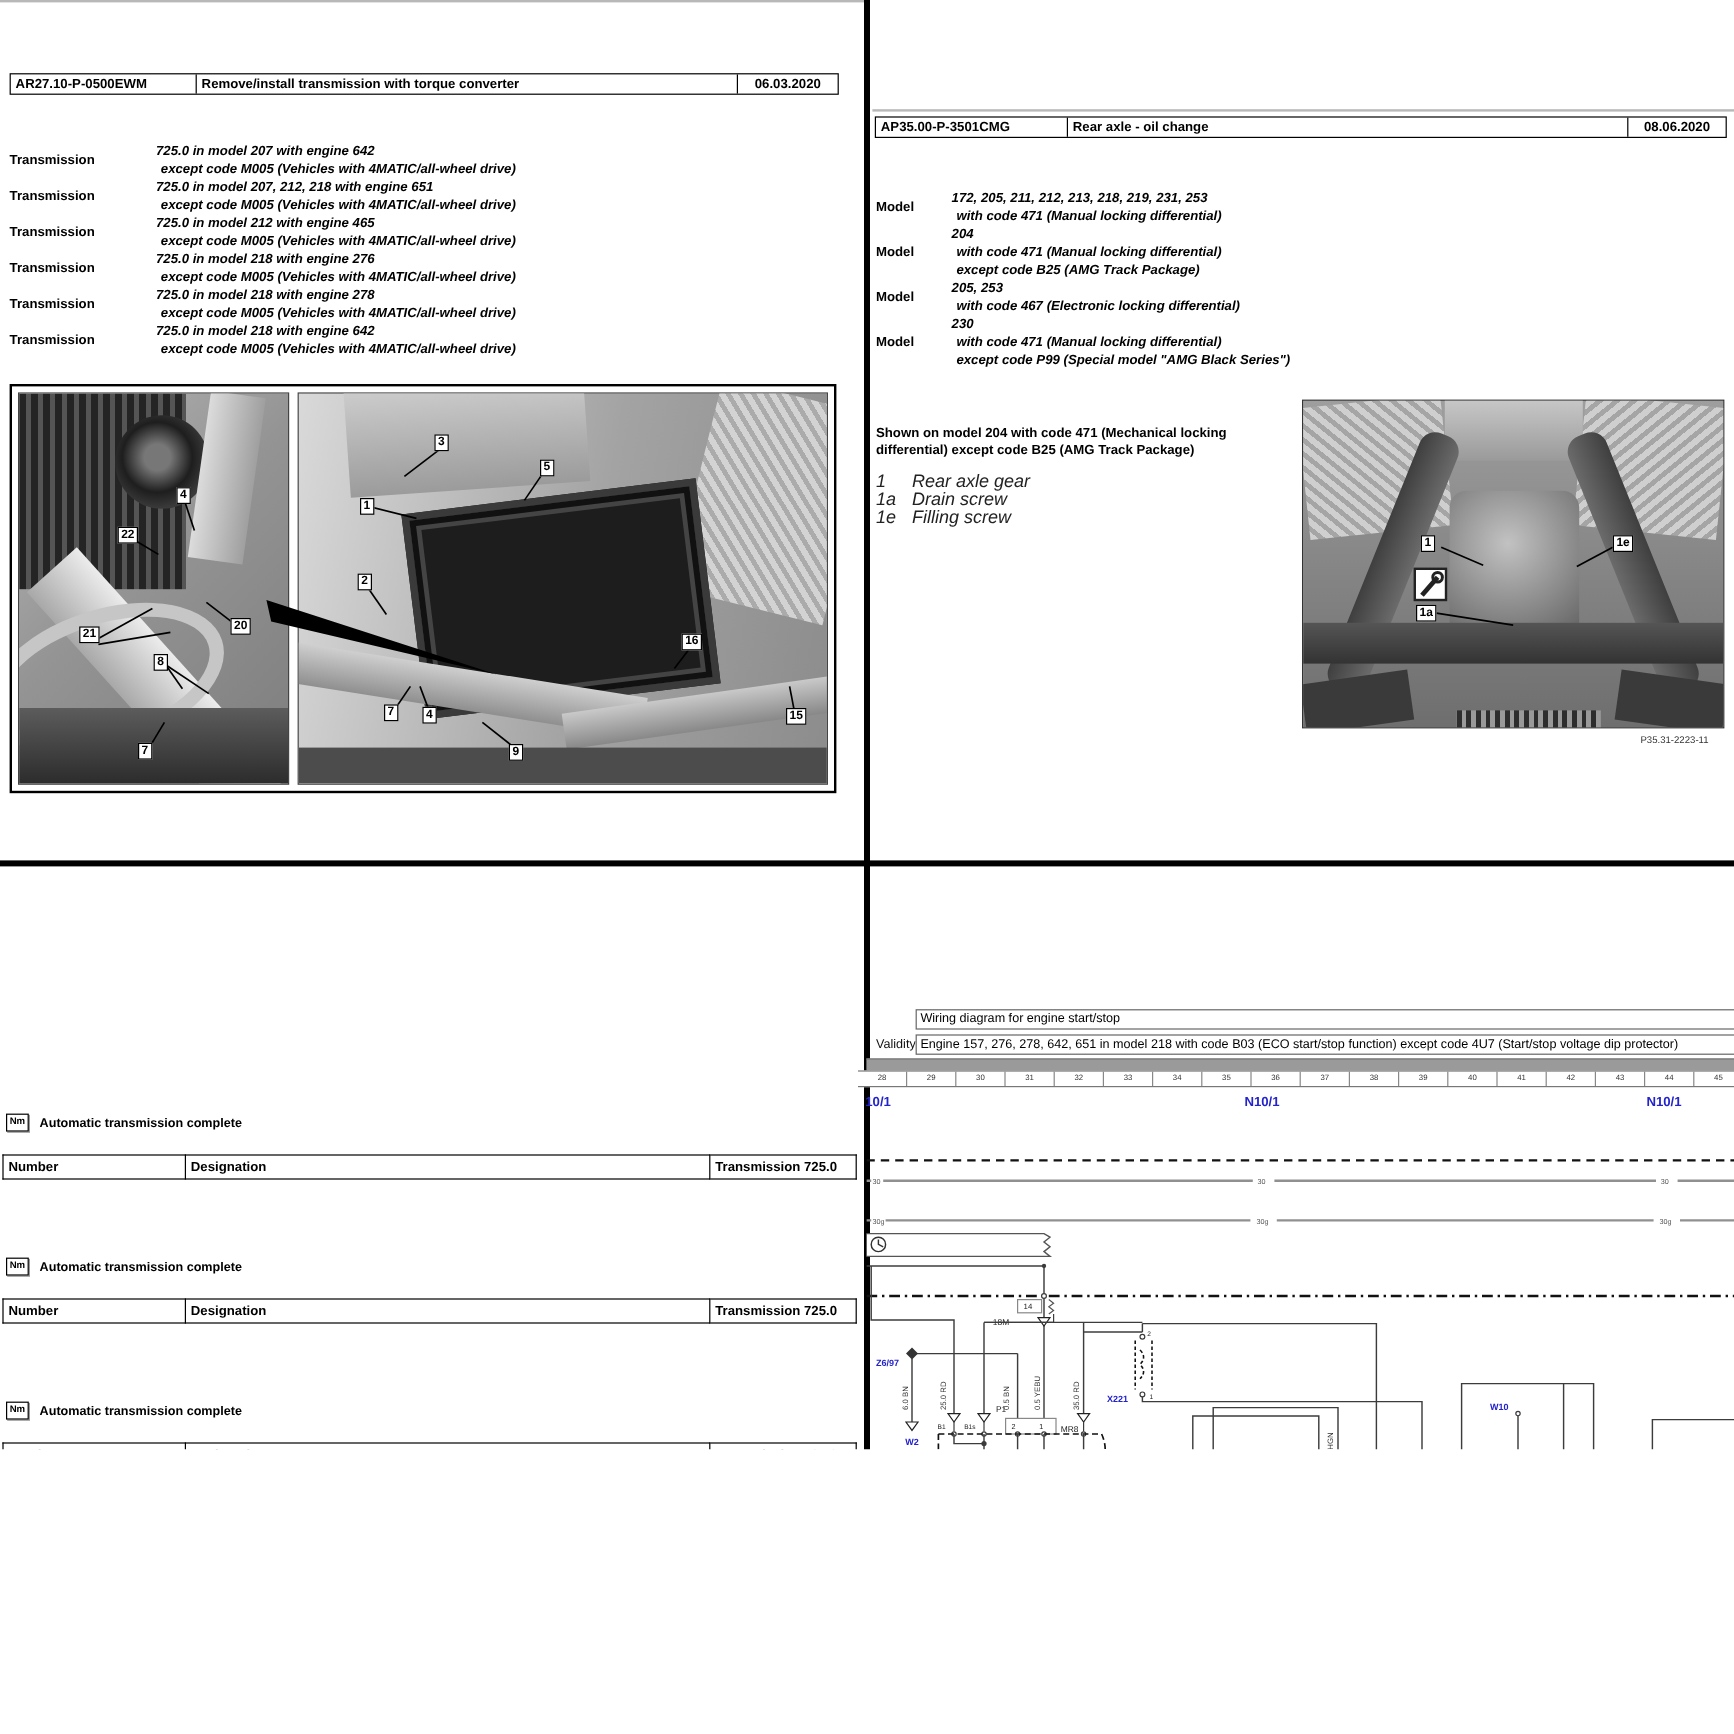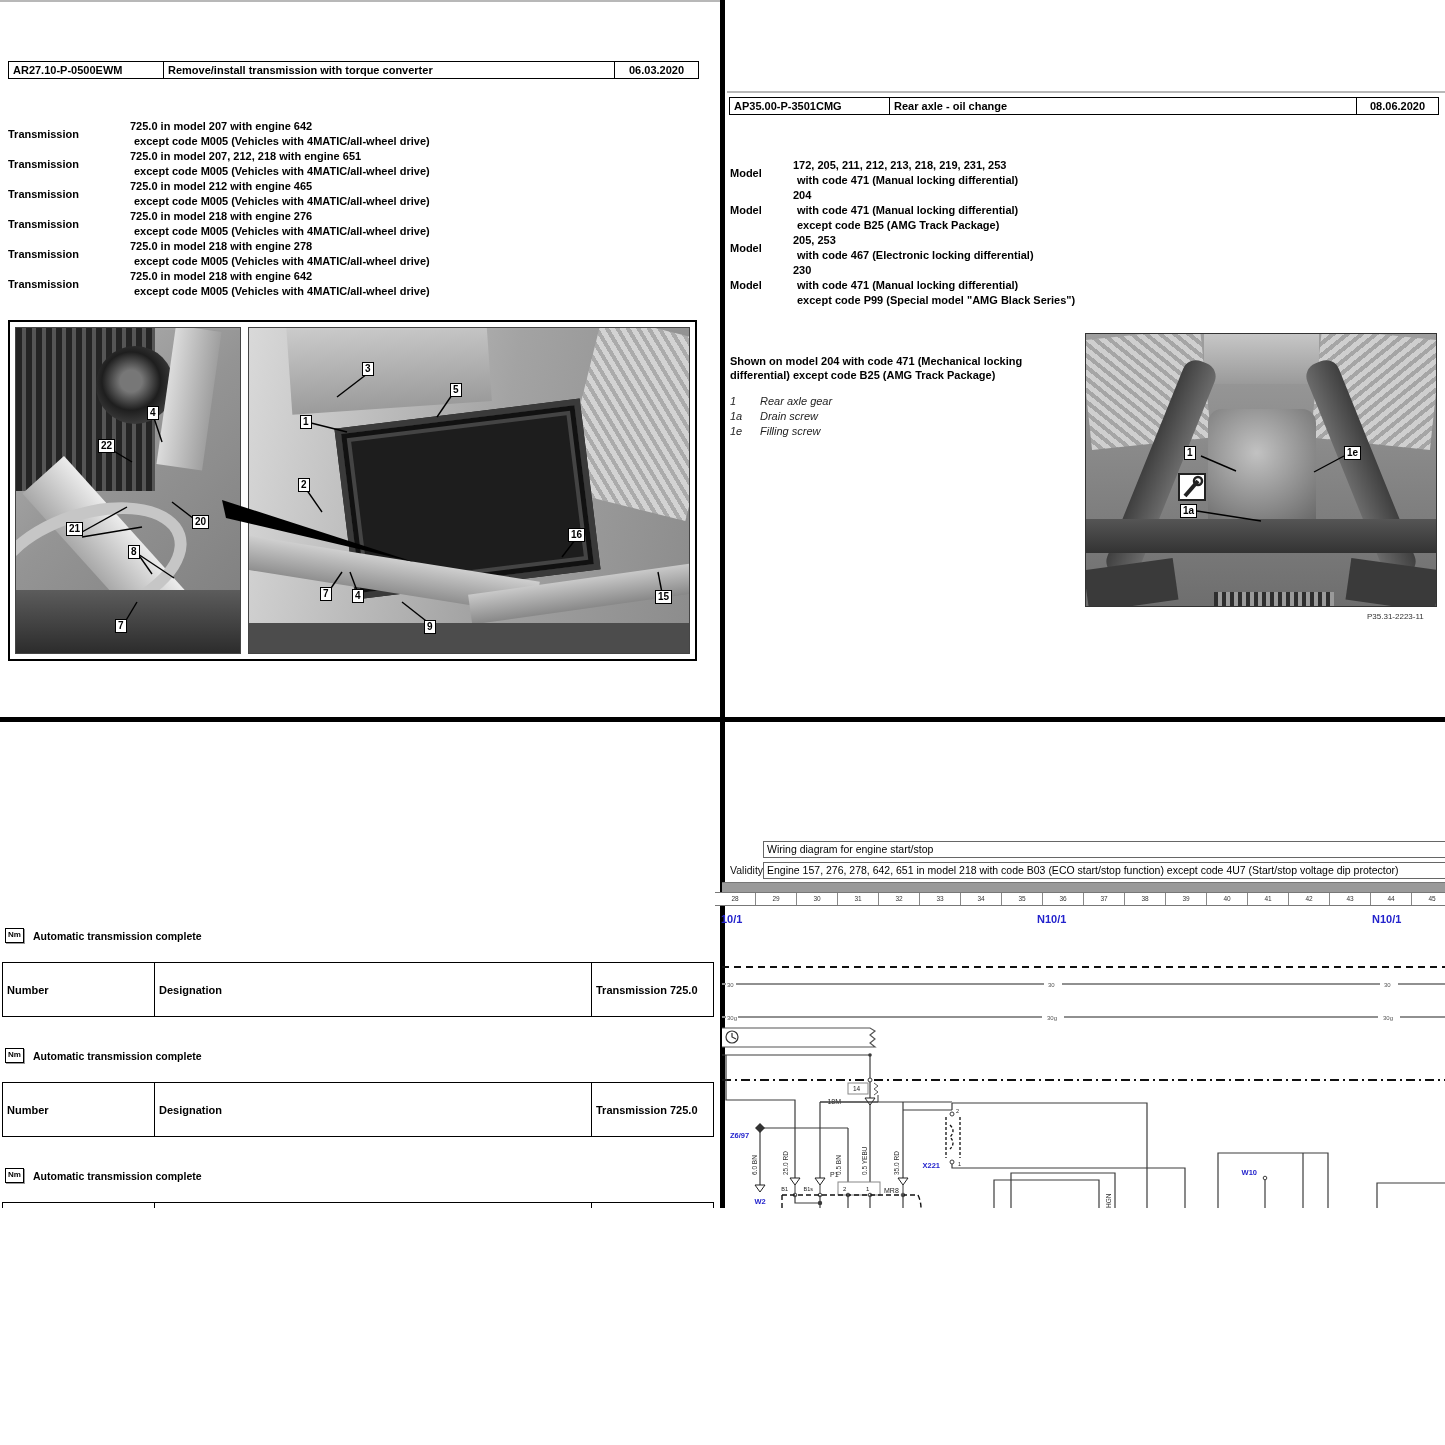--- a/index.html
+++ b/index.html
@@ -12,37 +12,37 @@
   .grayrule{height:2px;background:#b8b8b8;}
   
   .hdrtbl{display:flex;border:1.5px solid #000;background:#fff;font-weight:bold;font-size:11px;}
   .hdrtbl .c{padding:2px 4px;white-space:nowrap;overflow:hidden;}
   .hdrtbl .c2{border-left:1.5px solid #000;flex:1;}
   .hdrtbl .c3{border-left:1.5px solid #000;text-align:center;}
   
   .speclist{font-size:11px;font-weight:bold;line-height:15px;}
   .spec-entry{display:flex;align-items:center;}
   .spec-label{flex:none;}
-  .spec-lines{white-space:nowrap;}
+  .spec-lines{white-space:nowrap;font-style:italic;}
   .indent{padding-left:4px;}
   .shownote{font-size:11px;font-weight:bold;line-height:14px;white-space:nowrap;}
-  .legend{font-size:11px;font-style:italic;line-height:15px;color:#222;}
+  .legend{font-size:15px;font-style:italic;line-height:15px;color:#222;}
   .legend .lk{display:inline-block;width:30px;font-style:italic;}
   
   .photopanel{border:2px solid #000;background:#fff;}
   .photo{position:absolute;border:1px solid #444;overflow:hidden;}
   .callout{position:absolute;background:#fff;border:1px solid #000;font-size:10px;font-weight:bold;
            line-height:12px;padding:0 2px;z-index:6;}
   .ph-el{position:absolute;}
   
   .nmicon{width:17px;height:13px;border:1px solid #000;font-size:8px;font-weight:bold;
           text-align:center;line-height:12px;background:#fff;box-shadow:1px 1px 0 #999;}
   .nmhead{font-size:10.5px;font-weight:bold;}
   .ttable{width:711px;border-collapse:collapse;table-layout:fixed;background:#fff;}
-  .ttable td{border:1.5px solid #000;padding:18px 4px;height:17px;vertical-align:middle;}
+  .ttable td{border:1.5px solid #000;padding:1px 4px;height:17px;vertical-align:middle;}
   .ttable .h{font-weight:bold;font-size:11px;}
   .ttable .num{font-size:9.5px;}
   .ttable .des{font-size:11px;}
   .desflex{display:flex;justify-content:space-between;align-items:center;}
   .desflex .unit{padding-right:38px;font-size:11px;}
   
   .wlabel{font-size:10.5px;color:#111;}
   .winput{background:#fff;border:1.2px solid #666;font-size:10.5px;line-height:15px;
           padding:0 3px;white-space:nowrap;overflow:hidden;}
   .scrollbar{background:#9a9a9a;border-top:1px solid #777;}

